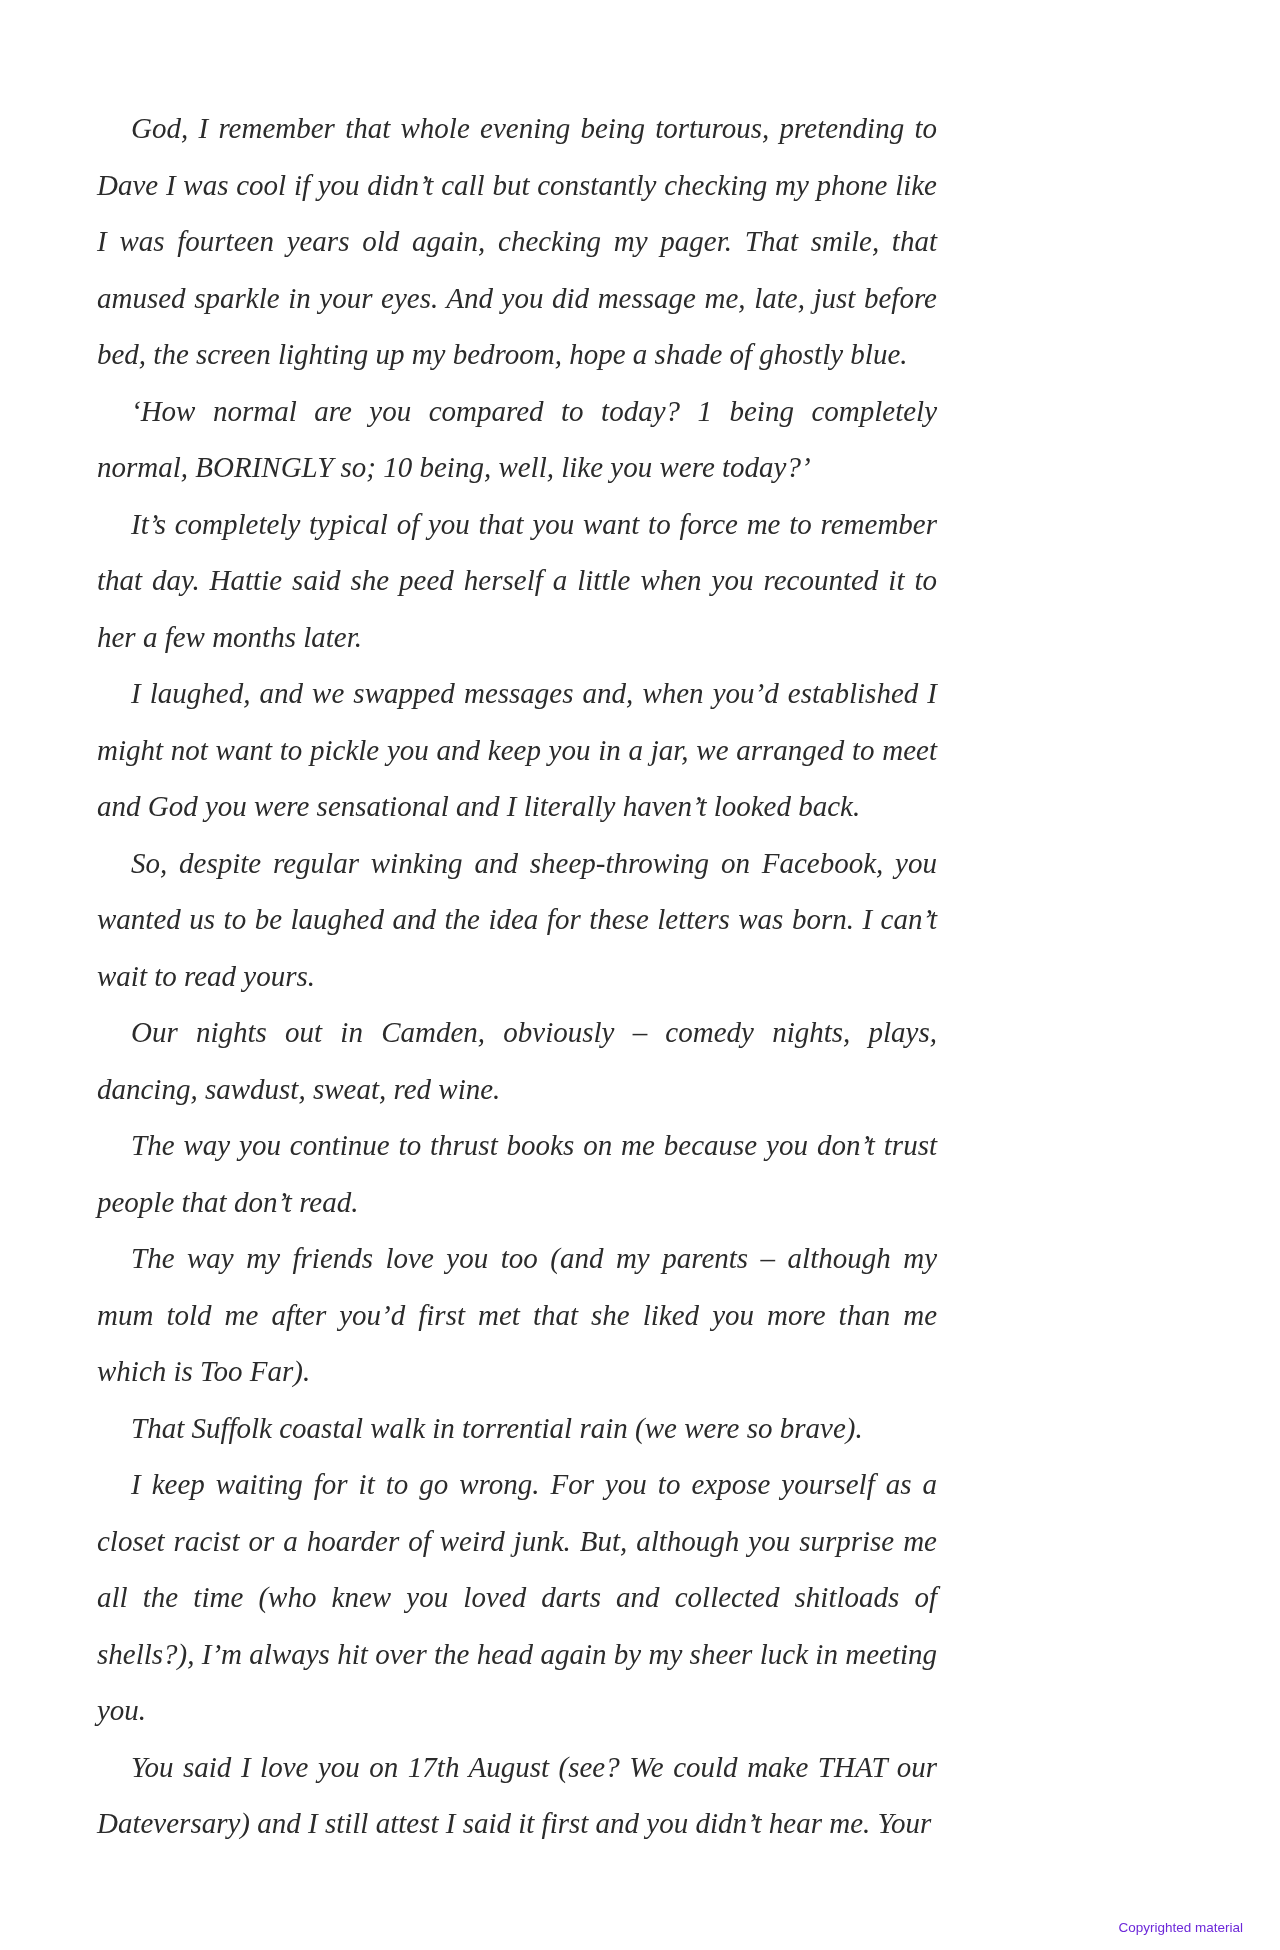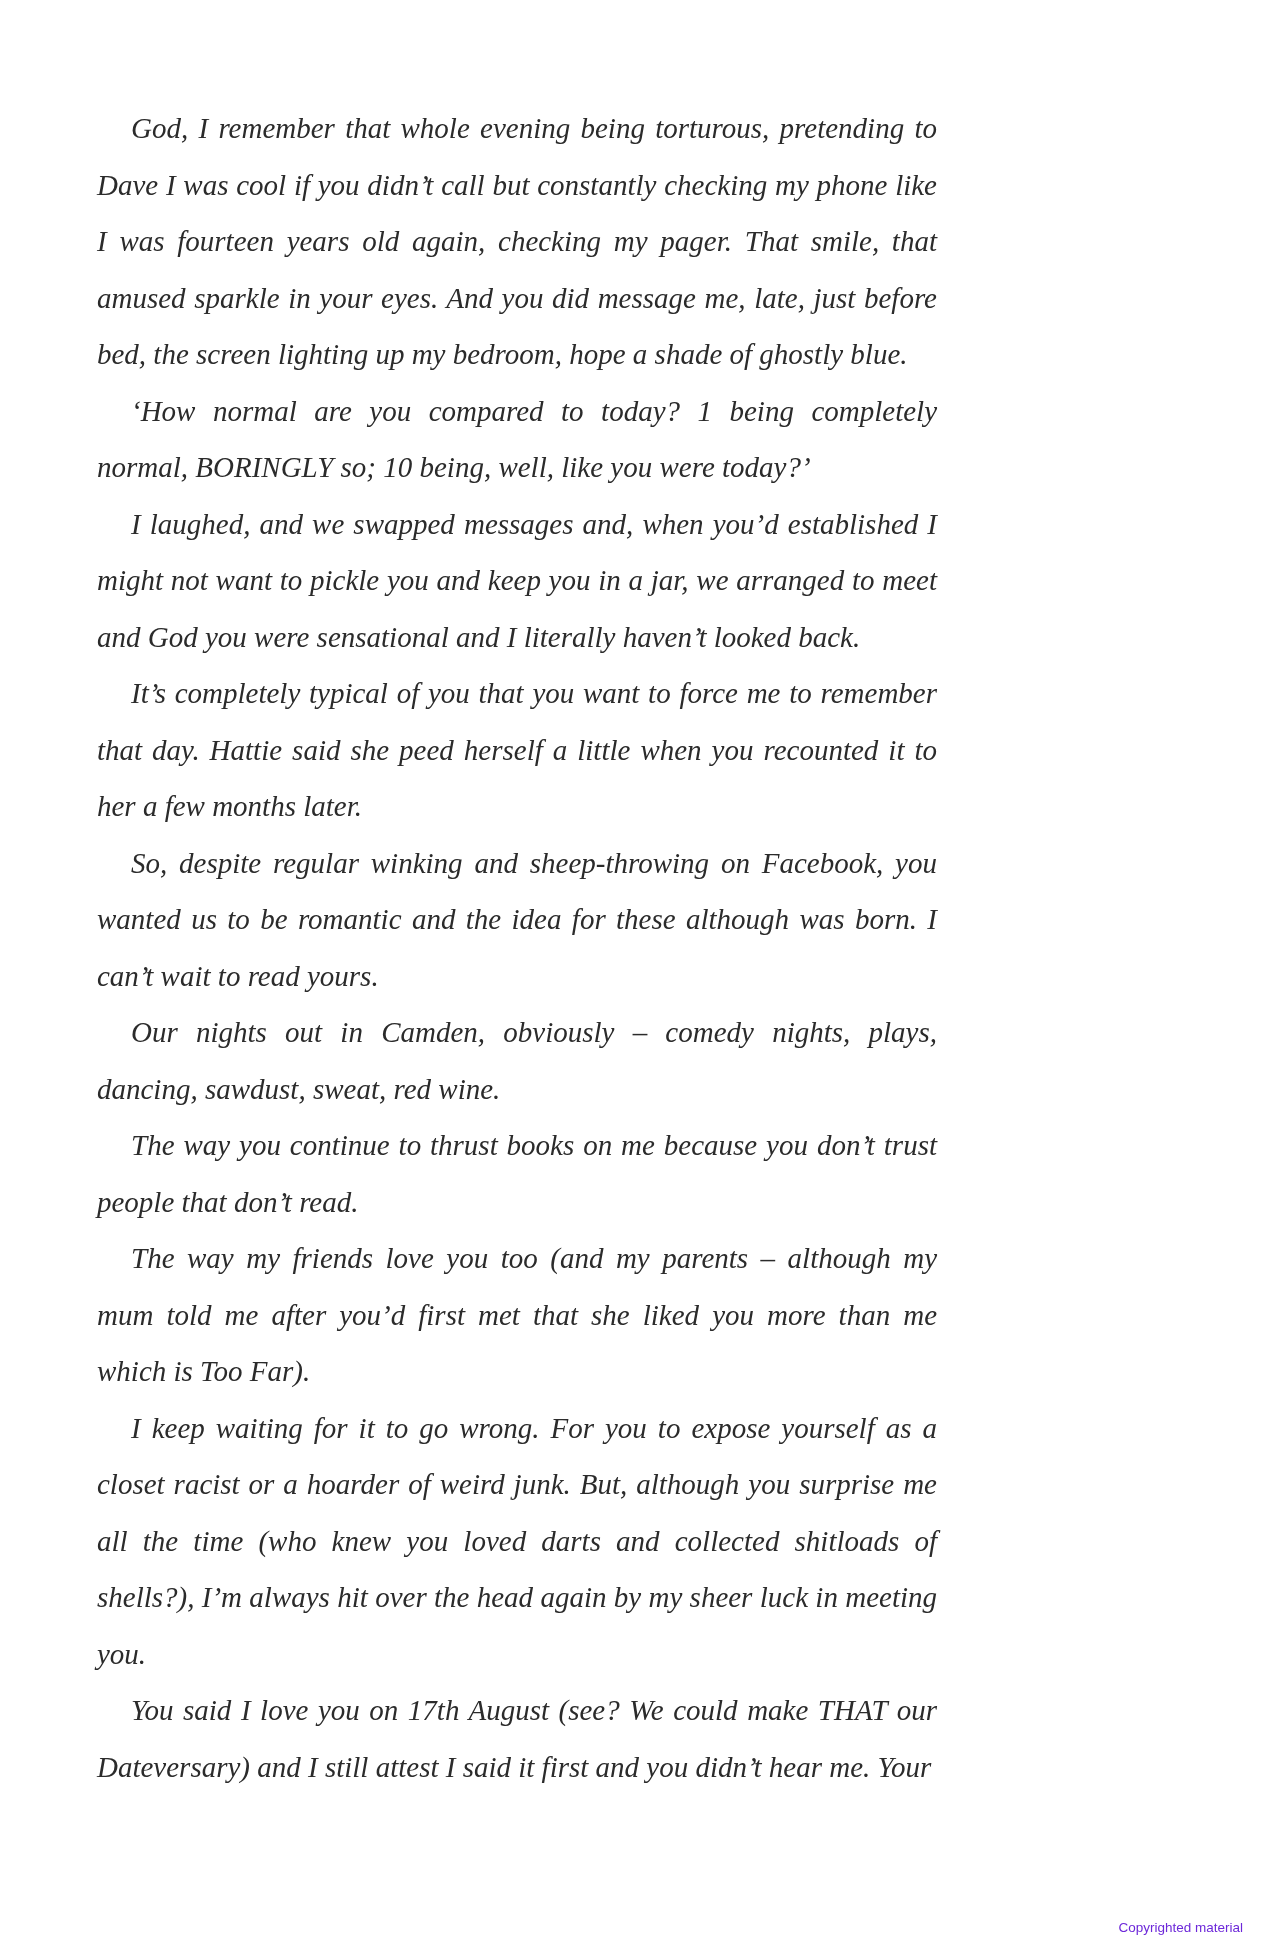--- a/index.html
+++ b/index.html
@@ -48,23 +48,24 @@
     color: #6d28d9;
   }
 </style>
 </head>
 <body>
 
 <div class="book-page">
   <div class="page-text">
     <p>God, I remember that whole evening being torturous, pretending to Dave I was cool if you didn’t call but constantly checking my phone like I was fourteen years old again, checking my pager. That smile, that amused sparkle in your eyes. And you did message me, late, just before bed, the screen lighting up my bedroom, hope a shade of ghostly blue.</p>
     <p>‘How normal are you compared to today? 1 being completely normal, BORINGLY so; 10 being, well, like you were today?’</p>
+    <p>It’s completely typical of you that you want to force me to remember that day. Hattie said she peed herself a little when you recounted it to her a few months later.</p>
     <p>I laughed, and we swapped messages and, when you’d established I might not want to pickle you and keep you in a jar, we arranged to meet and God you were sensational and I literally haven’t looked back.</p>
-    <p>It’s completely typical of you that you want to force me to remember that day. Hattie said she peed herself a little when you recounted it to her a few months later.</p>
-    <p>So, despite regular winking and sheep-throwing on Facebook, you wanted us to be romantic and the idea for these although was born. I can’t wait to read yours.</p>
+    <p>So, despite regular winking and sheep-throwing on Facebook, you wanted us to be laughed and the idea for these letters was born. I can’t wait to read yours.</p>
     <p>Our nights out in Camden, obviously – comedy nights, plays, dancing, sawdust, sweat, red wine.</p>
     <p>The way you continue to thrust books on me because you don’t trust people that don’t read.</p>
     <p>The way my friends love you too (and my parents – although my mum told me after you’d first met that she liked you more than me which is Too Far).</p>
+    <p>That Suffolk coastal walk in torrential rain (we were so brave).</p>
     <p>I keep waiting for it to go wrong. For you to expose yourself as a closet racist or a hoarder of weird junk. But, although you surprise me all the time (who knew you loved darts and collected shitloads of shells?), I’m always hit over the head again by my sheer luck in meeting you.</p>
     <p>You said I love you on 17th August (see? We could make THAT our Dateversary) and I still attest I said it first and you didn’t hear me. Your</p>
   </div>
   <div class="copyright-notice">Copyrighted material</div>
 </div>
 
 </body></html>

